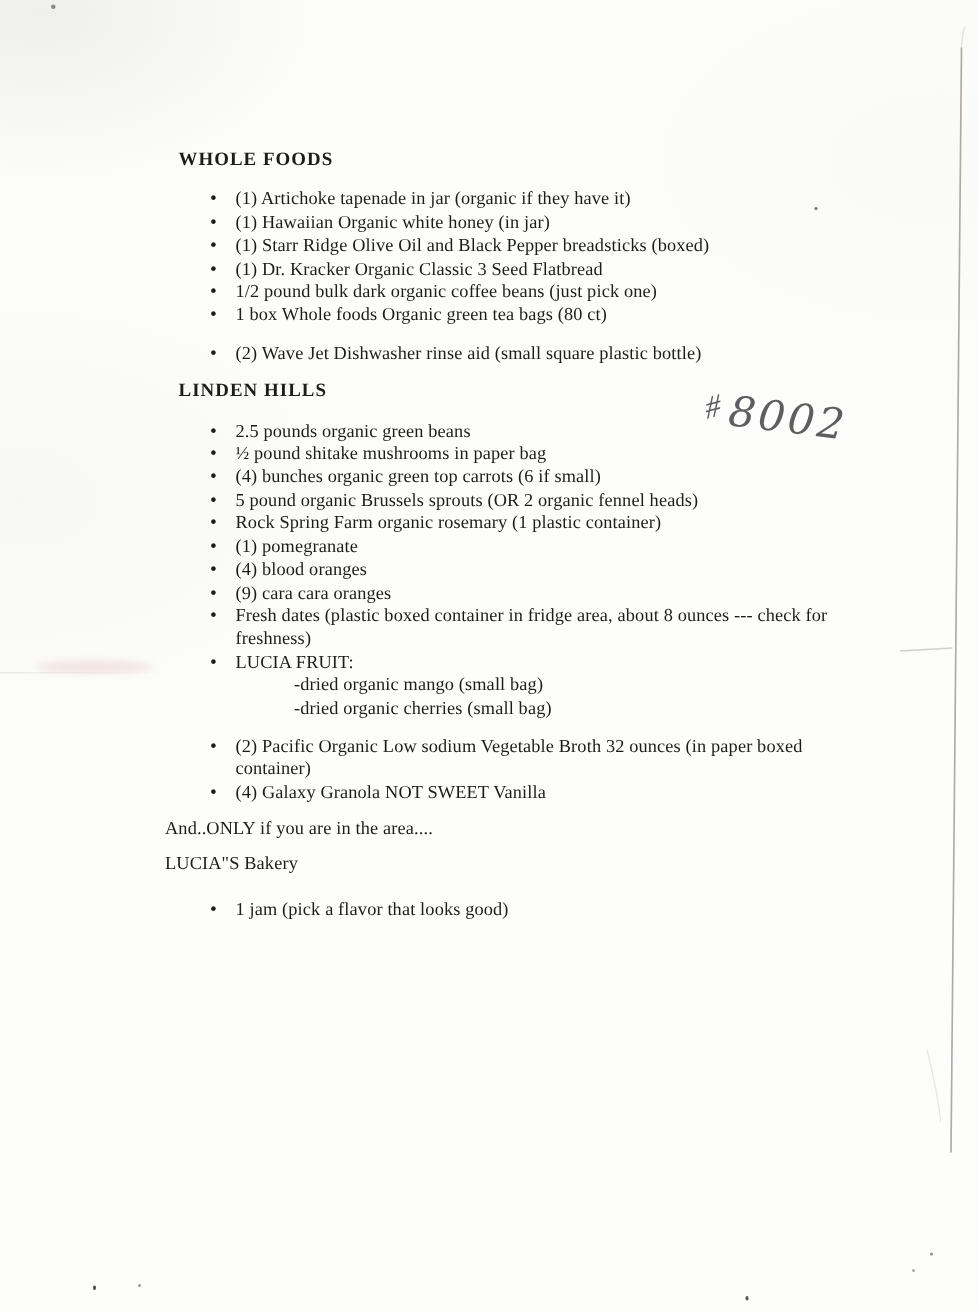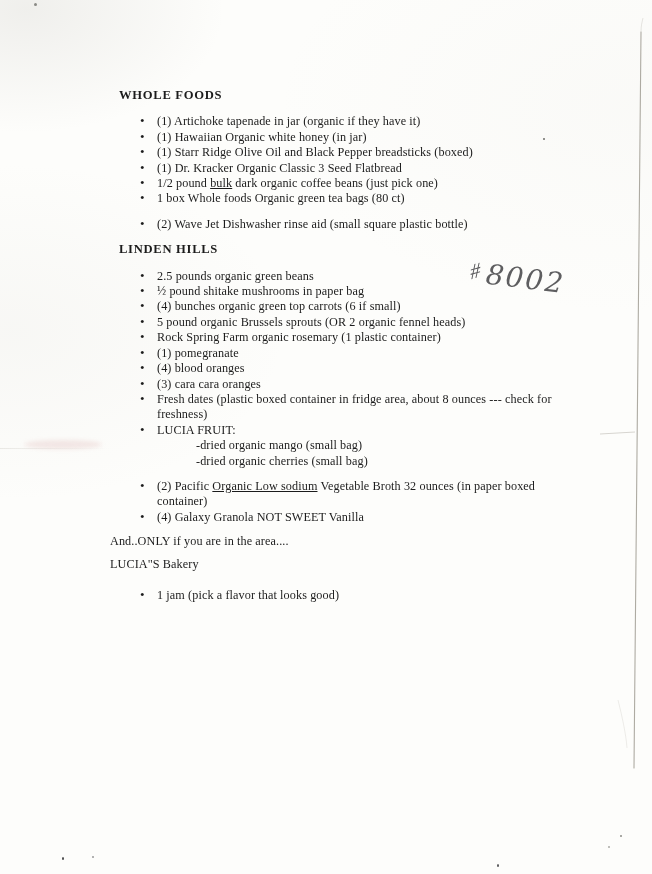--- a/index.html
+++ b/index.html
@@ -15,21 +15,21 @@
     background:
       radial-gradient(ellipse 320px 200px at 4% 1%, rgba(185,183,176,0.20), transparent 62%),
       radial-gradient(ellipse 420px 260px at 2% 38%, rgba(200,198,190,0.10), transparent 65%),
       radial-gradient(ellipse 500px 300px at 96% 12%, rgba(210,208,200,0.07), transparent 70%),
       linear-gradient(#fdfdfb, #fdfdfb);
     color: #1c1c1c;
     overflow: hidden;
   }
   .doc {
     position: absolute;
-    left: 110px; top: 88px;
+    left: 110px; top: 99px;
     width: 505px;
     font-size: 12.2px;
     line-height: 15.4px;
     letter-spacing: 0.1px;
   }
   .b-heading {
     font-weight: bold;
     font-size: 12.6px;
     letter-spacing: 0.7px;
     margin: 10px 0 0 9px;
@@ -45,21 +45,21 @@
   .b-heading + ul.b-list { margin-top: 11px; }
   .b-subheading + ul.b-list { margin-top: 16px; }
   ul.b-list li { position: relative; }
   ul.b-list li::before {
     content: "\2022";
     position: absolute;
     left: -17px; top: -1px;
     font-size: 13px;
   }
   .subline { padding-left: 39px; }
-  .u { text-decoration: underline; text-underline-offset: 1px; }
+  .u { text-underline-offset: 1px; }
 
   
   .handwriting {
     position: absolute;
     left: 470px; top: 252px;
     color: #5e5e60;
     white-space: nowrap;
   }
   .hw-hash {
     display: inline-block;
@@ -115,21 +115,21 @@
       </ul>
       <div class="b-heading">LINDEN HILLS</div>
       <ul class="b-list">
         <li>2.5 pounds organic green beans</li>
         <li>½ pound shitake mushrooms in paper bag</li>
         <li>(4) bunches organic green top carrots (6 if small)</li>
         <li>5 pound  organic Brussels sprouts (OR 2 organic fennel heads)</li>
         <li>Rock Spring Farm organic rosemary (1 plastic container)</li>
         <li>(1) pomegranate</li>
         <li>(4) blood oranges</li>
-        <li>(3) cara cara oranges</li>
+        <li>(9) cara cara oranges</li>
         <li>
           <div>Fresh dates (plastic boxed container in fridge area, about 8 ounces --- check for</div>
           <div>freshness)</div>
         </li>
         <li>
           <div>LUCIA FRUIT:</div>
           <div class="subline">-dried organic mango (small bag)</div>
           <div class="subline">-dried organic cherries (small bag)</div>
         </li>
       </ul>

